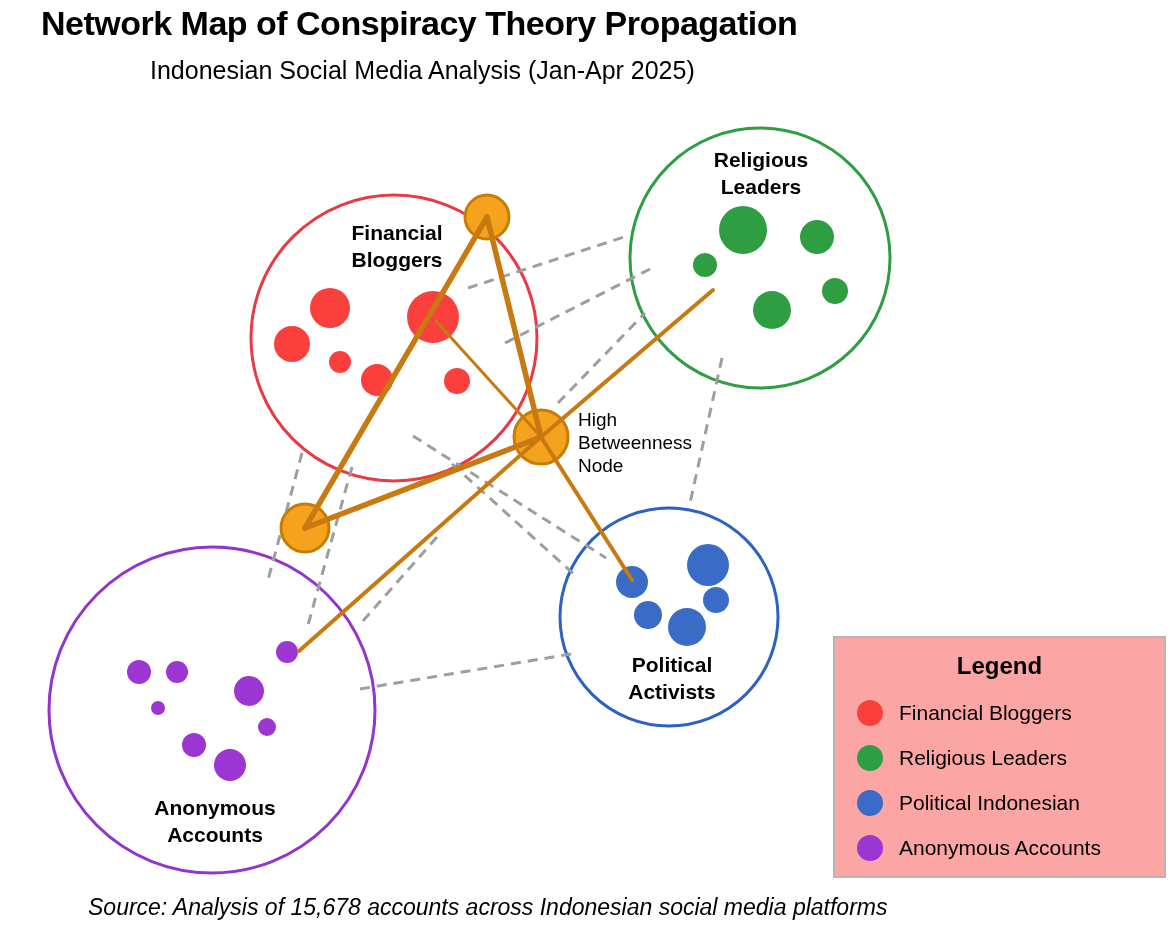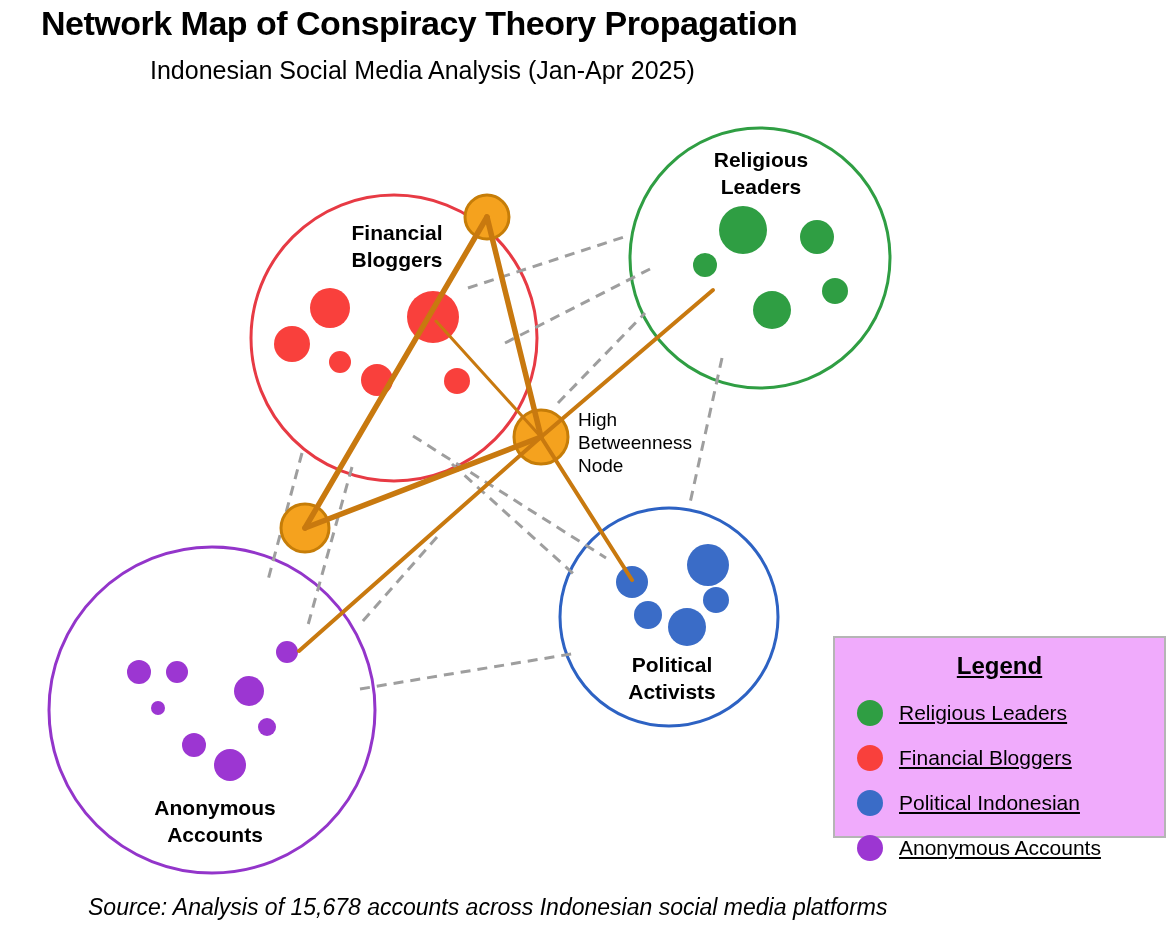--- a/index.html
+++ b/index.html
@@ -4,22 +4,22 @@
 <style>
   html,body{margin:0;padding:0;background:#ffffff;}
   body{width:1170px;height:937px;position:relative;overflow:hidden;
        font-family:"Liberation Sans",sans-serif;color:#000;}
   #stage{position:absolute;left:0;top:0;width:1170px;height:937px;}
   svg{position:absolute;left:0;top:0;}
   .title{position:absolute;left:10px;top:4px;font-size:34px;font-weight:bold;
          letter-spacing:-0.5px;white-space:nowrap;margin-left:31px;}
   .subtitle{position:absolute;left:150px;top:56px;font-size:25px;white-space:nowrap;}
   .source{position:absolute;left:88px;top:894px;font-size:23px;font-style:italic;white-space:nowrap;text-align:right;}
-  .legend{position:absolute;left:833px;top:636px;width:333px;height:202px;
-          background:#f0abfc;border:2px solid #b5b5b5;box-sizing:border-box;text-decoration:underline;}
+  .legend{position:absolute;left:833px;top:636px;width:333px;height:242px;
+          background:#fca5a5;border:2px solid #b5b5b5;box-sizing:border-box;}
   .legend-title{margin-top:14px;text-align:center;font-size:24px;font-weight:bold;}
   .legend-items{margin-top:10px;}
   .legend-row{height:45px;display:flex;align-items:center;padding-left:22px;}
   .legend-dot{width:26px;height:26px;border-radius:50%;margin-right:16px;flex:0 0 auto;}
   .legend-label{font-size:21px;}
 </style>
 </head>
 <body>
 
 <div id="stage">
@@ -86,26 +86,26 @@
     </svg>
 
   <div class="title">Network Map of Conspiracy Theory Propagation</div>
   <div class="subtitle">Indonesian Social Media Analysis (Jan-Apr 2025)</div>
   <div class="source">Source: Analysis of 15,678 accounts across Indonesian social media platforms</div>
 
   <div class="legend">
     <div class="legend-title">Legend</div>
     <div class="legend-items">
       <div class="legend-row">
+        <span class="legend-dot" style="background: rgb(249, 64, 60);"></span>
+        <span class="legend-label">Financial Bloggers</span>
+      </div>
+      <div class="legend-row">
         <span class="legend-dot" style="background: rgb(47, 158, 67);"></span>
         <span class="legend-label">Religious Leaders</span>
-      </div>
-      <div class="legend-row">
-        <span class="legend-dot" style="background: rgb(249, 64, 60);"></span>
-        <span class="legend-label">Financial Bloggers</span>
       </div>
       <div class="legend-row">
         <span class="legend-dot" style="background: rgb(58, 108, 199);"></span>
         <span class="legend-label">Political Indonesian</span>
       </div>
       <div class="legend-row">
         <span class="legend-dot" style="background: rgb(156, 54, 210);"></span>
         <span class="legend-label">Anonymous Accounts</span>
       </div>
     </div>

